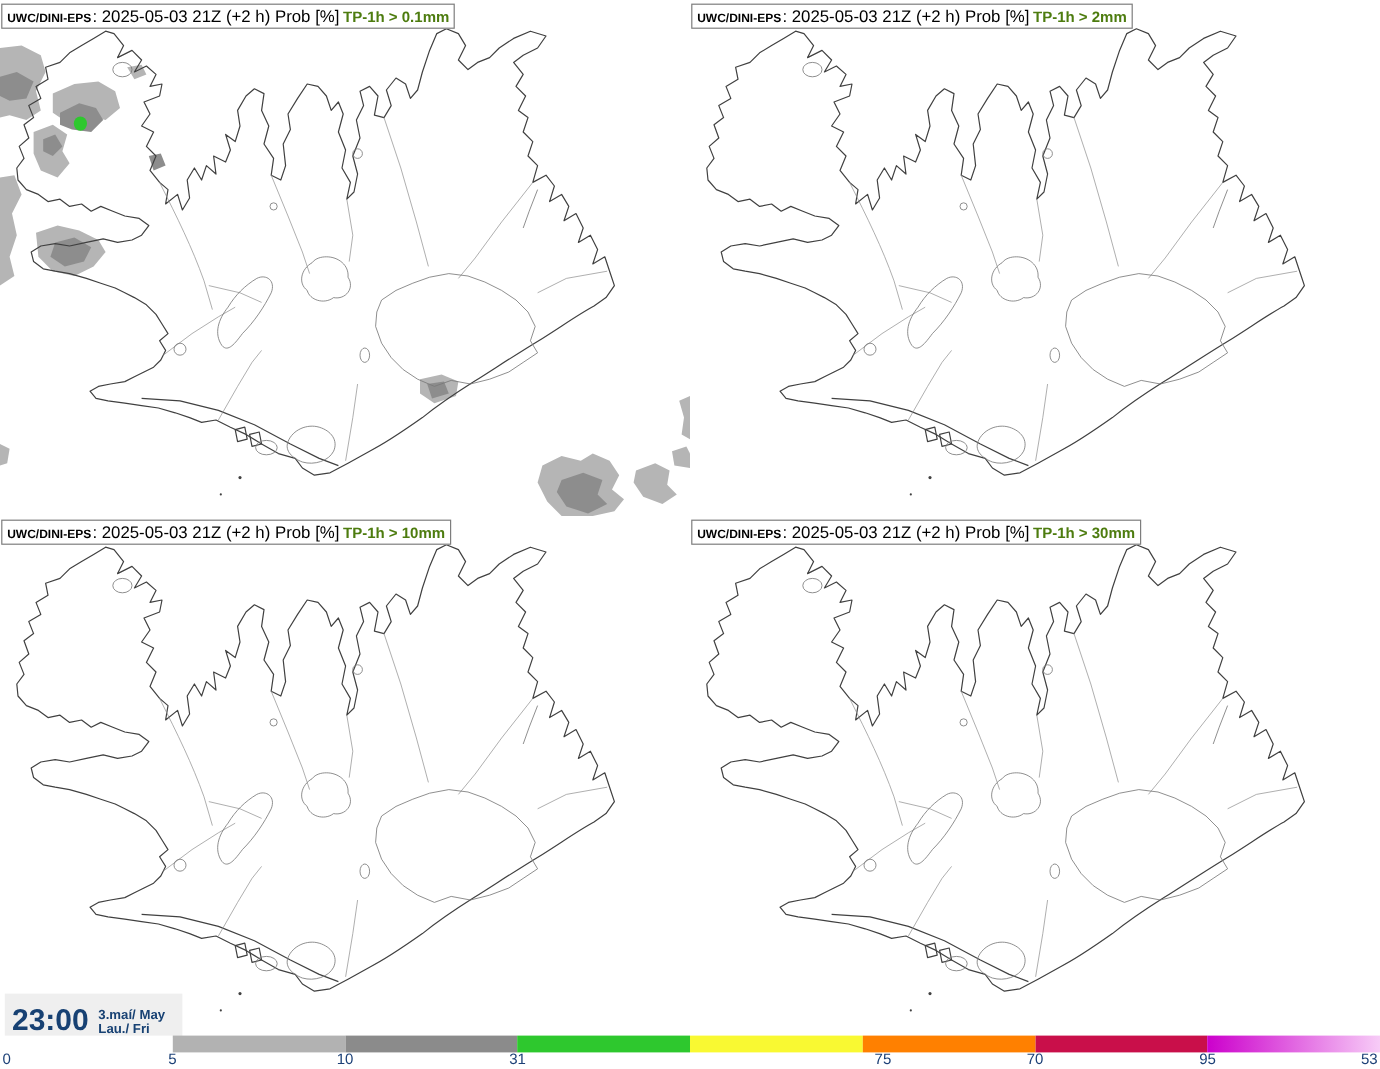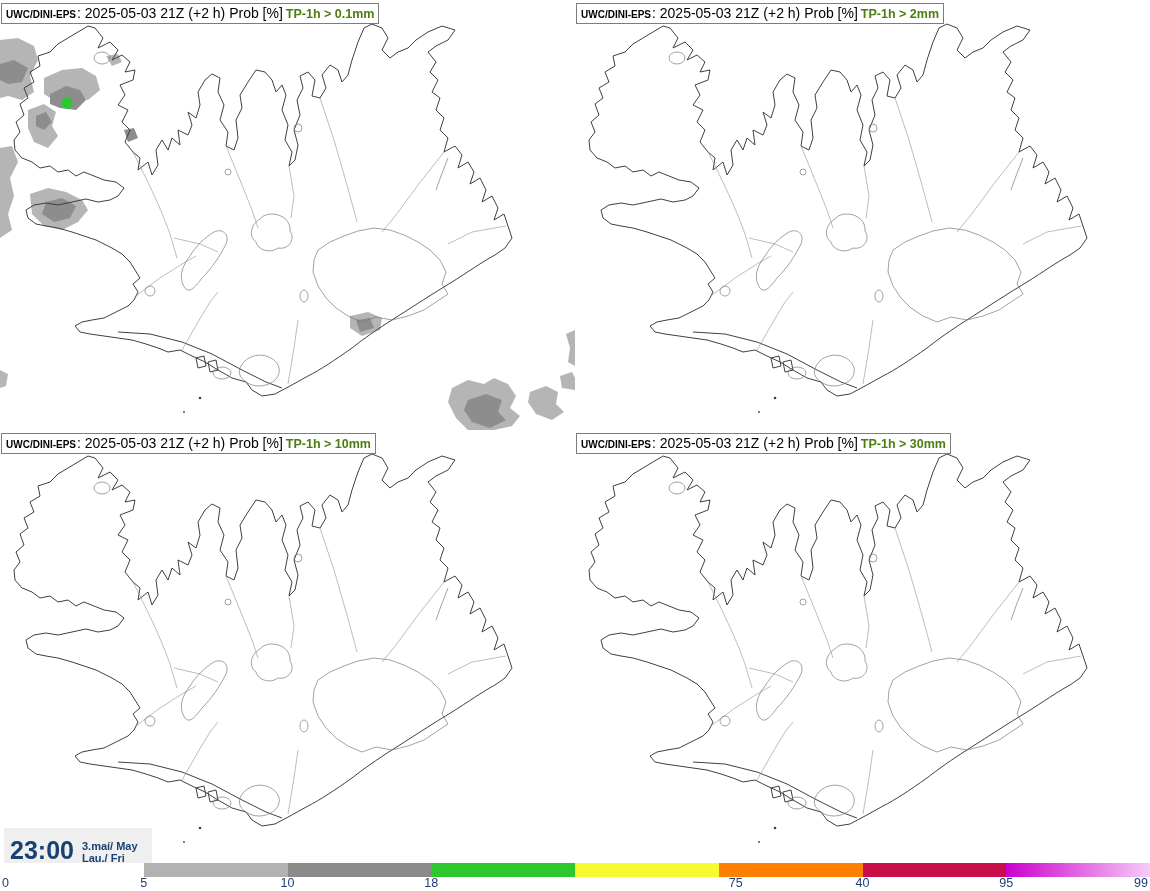--- a/index.html
+++ b/index.html
@@ -186,21 +186,21 @@
       <div class="seg" style="background: rgb(46, 200, 46);"></div>
       <div class="seg" style="background: rgb(249, 249, 50);"></div>
       <div class="seg" style="background: rgb(255, 128, 0);"></div>
       <div class="seg" style="background: rgb(201, 15, 74);"></div>
       <div class="seg" style="background: linear-gradient(to right, rgb(204, 0, 204), rgb(247, 204, 247));"></div>
     </div>
   <div class="colorbar-ticks" id="colorbar-ticks" style="color: rgb(28, 64, 119);">
       <span class="tick first" style="left: 2px;">0</span>
       <span class="tick" style="left: 12.5%;">5</span>
       <span class="tick" style="left: 25%;">10</span>
-      <span class="tick" style="left: 37.5%;">18</span>
+      <span class="tick" style="left: 37.5%;">31</span>
       <span class="tick" style="left: 50%; margin-top: 36px;">50</span>
       <span class="tick" style="left: 62.5%; margin-left: 17px;">75</span>
-      <span class="tick" style="left: 75%;">40</span>
+      <span class="tick" style="left: 75%;">70</span>
       <span class="tick" style="left: 87.5%;">95</span>
-      <span class="tick last" style="left: calc(100% - 2px);">99</span>
+      <span class="tick last" style="left: calc(100% - 2px);">53</span>
     </div>
 
 </div>
 
 </body></html>

